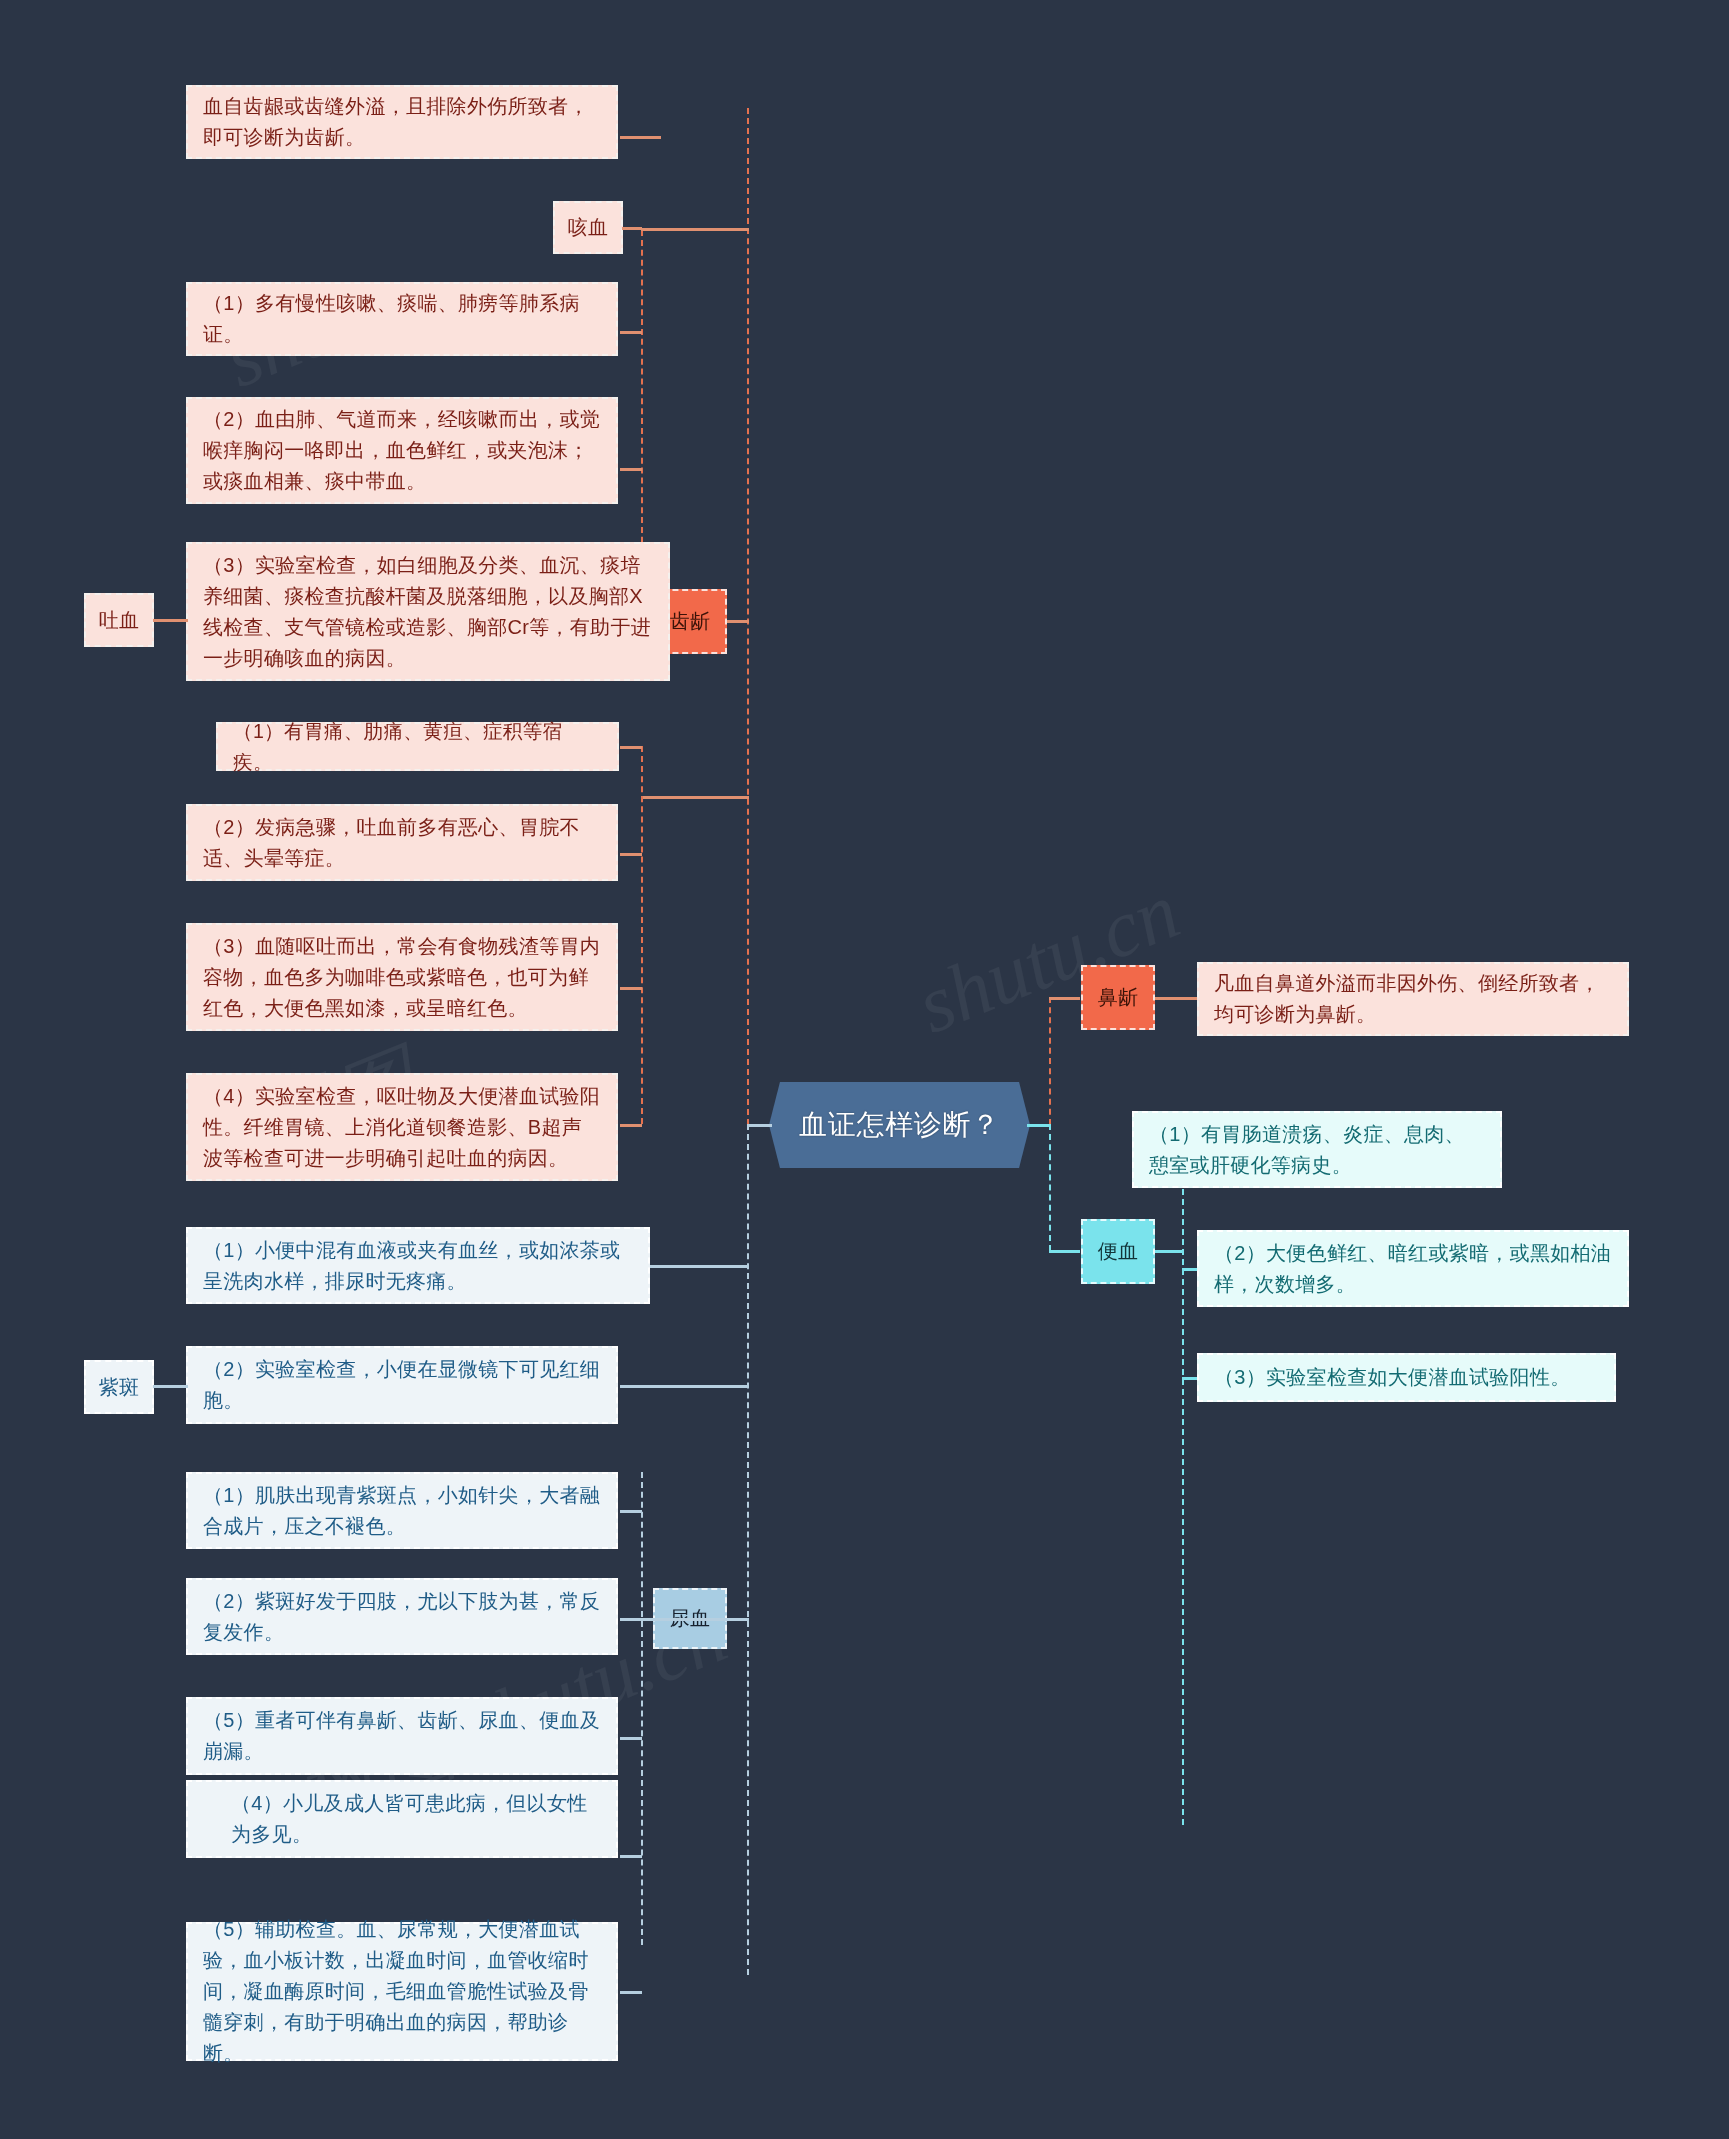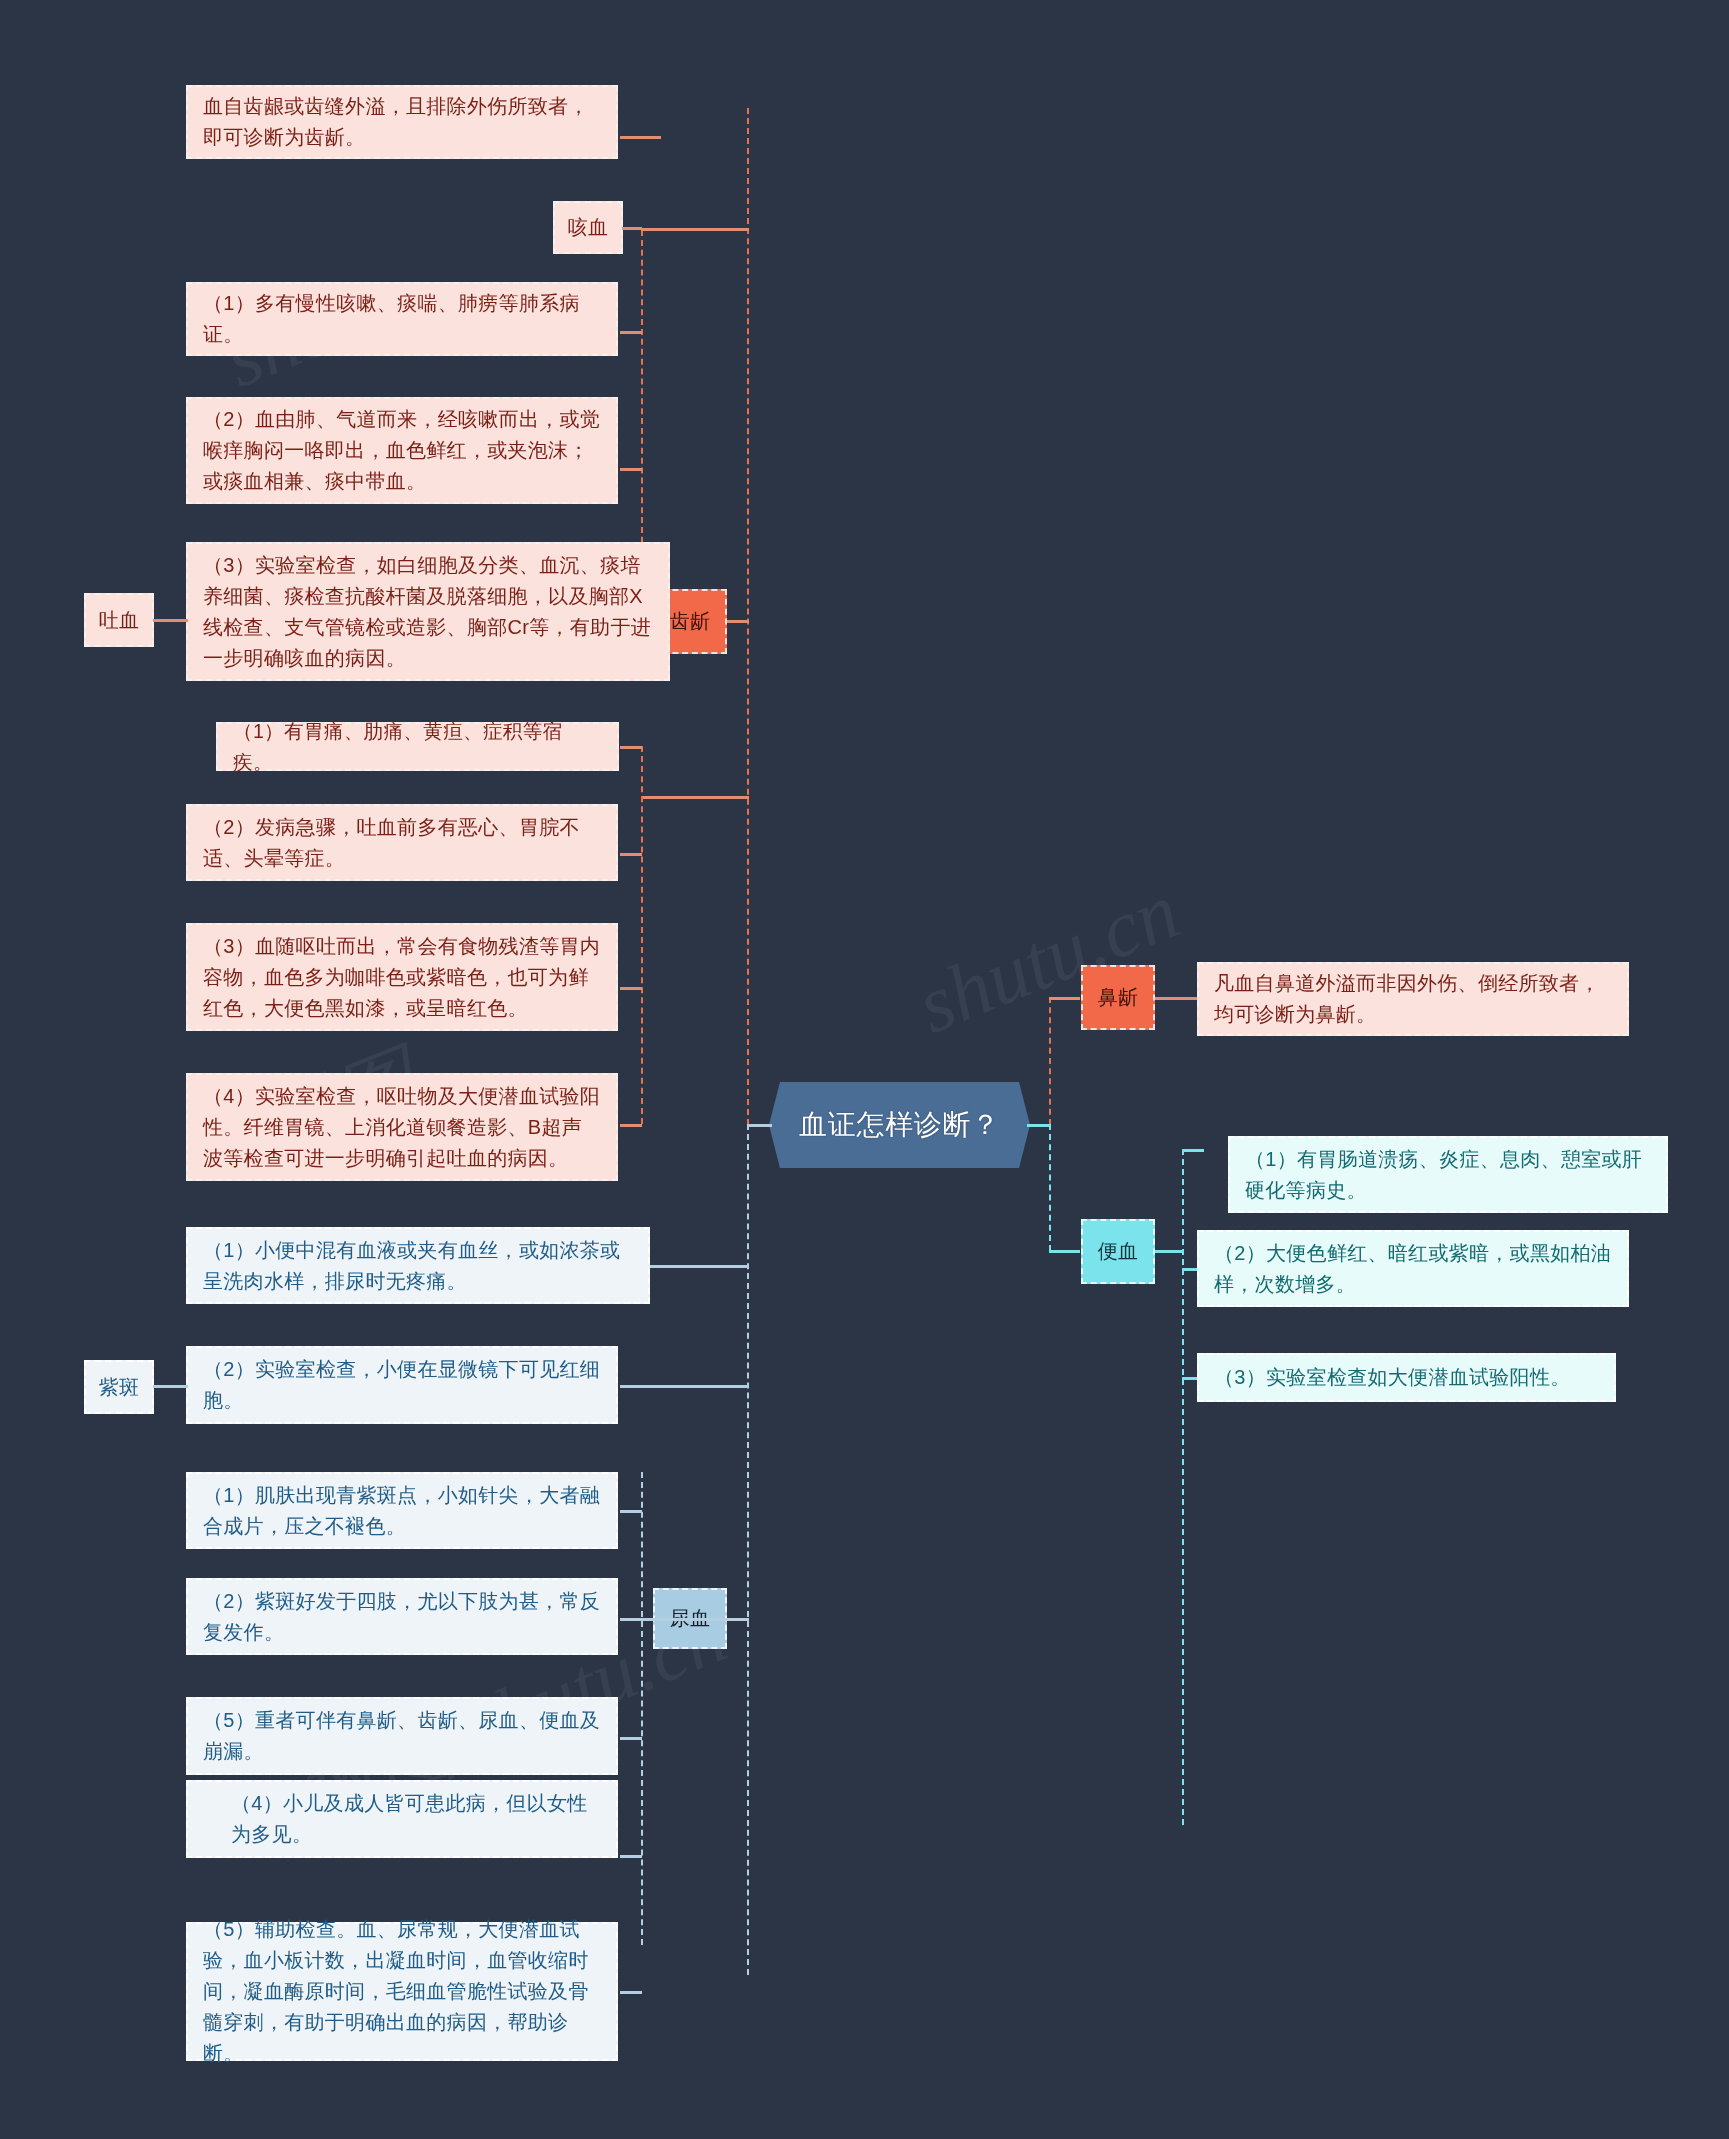--- a/index.html
+++ b/index.html
@@ -233,21 +233,21 @@
   <div class="conn h-cyan-s" style="left:1049px; top:1250px; width:31px;"></div>
 
   <div class="node cyan chip" style="left:1081px; top:1219px; width:74px; height:65px; justify-content:center;">
     <span class="txt" style="text-align:center;">便血</span>
   </div>
 
   <div class="conn h-cyan-s" style="left:1155px; top:1250px; width:28px;"></div>
   <div class="conn v-cyan" style="left:1182px; top:1149px; height:676px;"></div>
 
   <div class="conn h-cyan-s" style="left:1182px; top:1149px; width:21.6px;"></div>
-  <div class="node tealbox body-text" style="left:1228px; top:1111px; width:440px; height:77px;margin-top:25px;">
+  <div class="node tealbox body-text" style="left:1132px; top:1111px; width:370px; height:77px;">
     <span class="txt">（1）有胃肠道溃疡、炎症、息肉、憩室或肝硬化等病史。</span>
   </div>
 
   <div class="conn h-cyan-s" style="left:1182px; top:1268px; width:21.6px;"></div>
   <div class="node tealbox body-text" style="left:1197px; top:1230px; width:432px; height:77px;">
     <span class="txt">（2）大便色鲜红、暗红或紫暗，或黑如柏油样，次数增多。</span>
   </div>
 
   <div class="conn h-cyan-s" style="left:1182px; top:1377px; width:21.6px;"></div>
   <div class="node tealbox body-text" style="left:1197px; top:1353px; width:419px; height:49px;">

